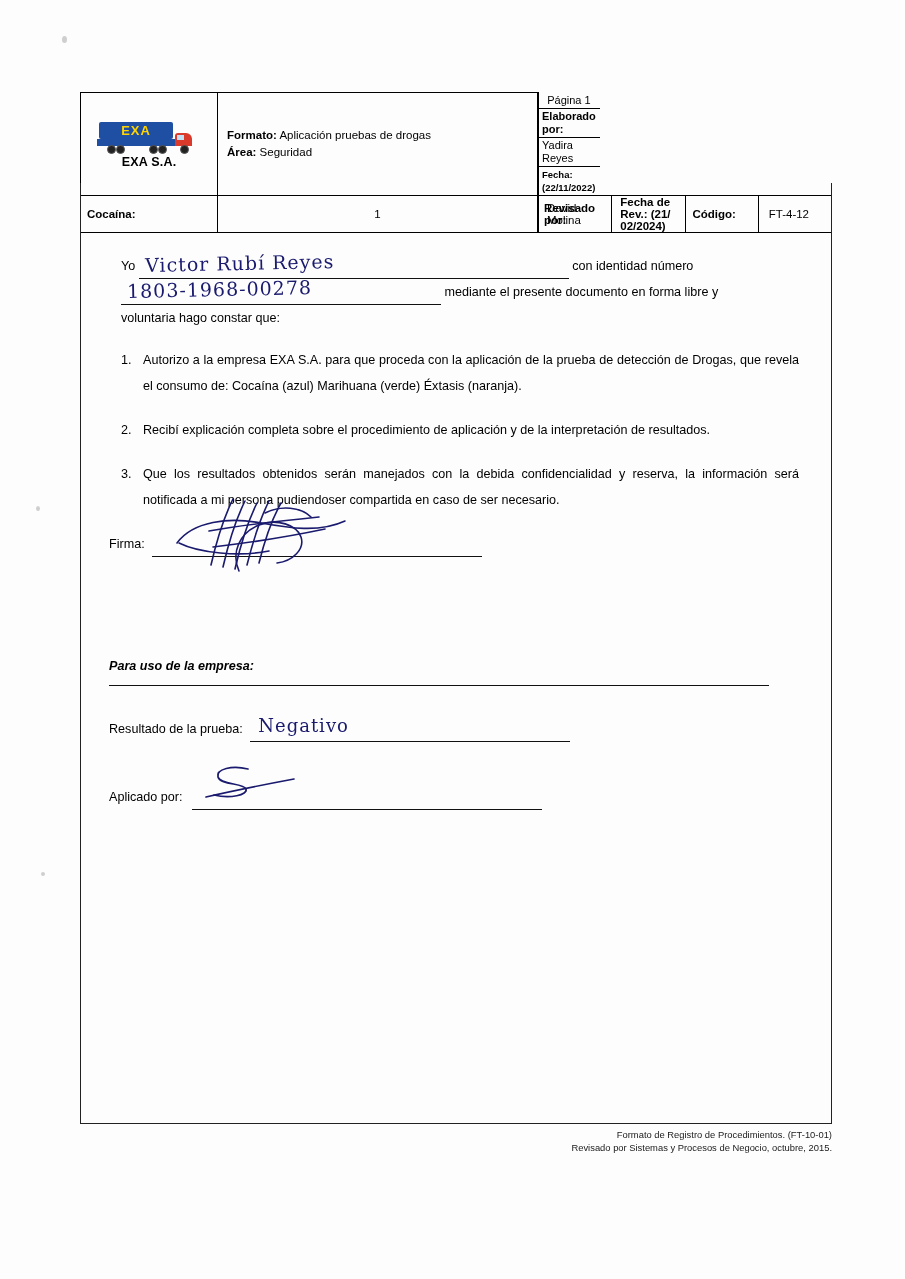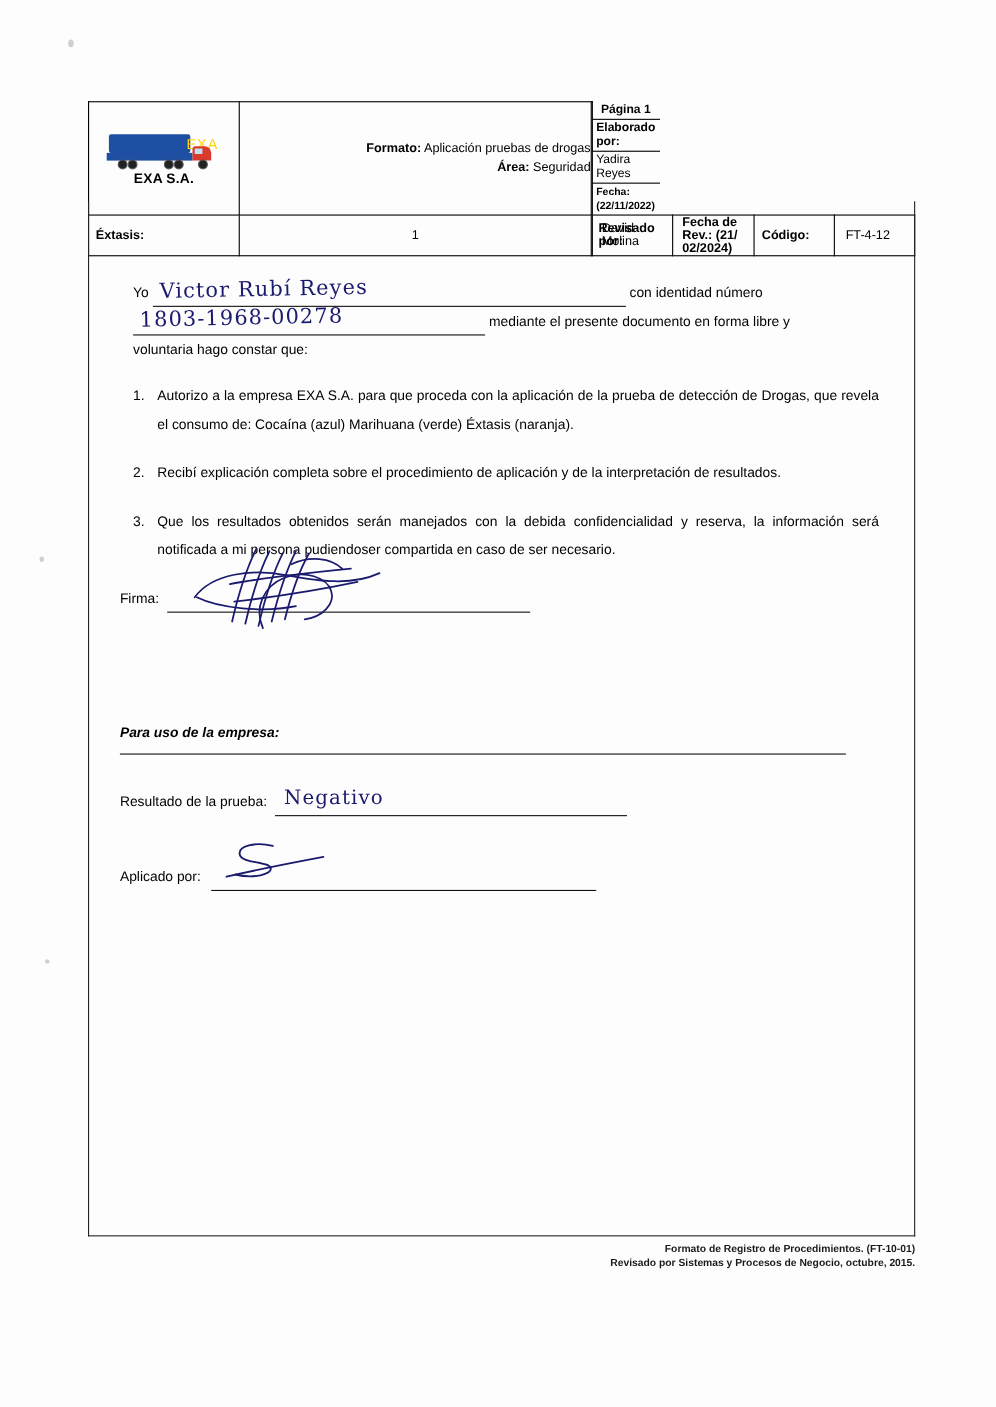--- a/index.html
+++ b/index.html
@@ -59,25 +59,24 @@
     background: #1f4fa3;
     border-radius: 2px;
   }
   .logo-text {
     position: absolute;
     left: 14px; top: 2px;
     width: 74px; height: 17px;
     line-height: 17px;
     text-align: center;
     color: #ffd400;
-    font-weight: normal;
+    font-weight: bold;
     font-size: 13px;
     letter-spacing: 1px;
     font-family: "Liberation Sans", sans-serif;
-    padding-left: 48px;
   }
   .truck-body {
     position: absolute;
     left: 12px; top: 19px;
     width: 78px; height: 7px;
     background: #1f4fa3;
   }
   .truck-cab {
     position: absolute;
     left: 90px; top: 13px;
@@ -108,21 +107,20 @@
   .w5 { left: 95px; }
   .company-name {
     font-weight: bold;
     font-size: 12.5px;
     letter-spacing: .2px;
     margin-top: 3px;
   }
   .mid-cell {
     padding: 5px 0 5px 9px !important;
     width: 310px;
-    text-align: right;
   }
   .mid-line {
     font-size: 11.5px;
     line-height: 17px;
   }
   .mid-line b { font-weight: bold; }
   .right-cell {
     width: 0;
     padding: 0 !important;
   }
@@ -131,21 +129,21 @@
     width: 100%;
   }
   table.inner td {
     border: 0;
     border-bottom: 1px solid #000;
     font-size: 11px;
     padding: 1px 4px;
     line-height: 13px;
   }
   table.inner tr:last-child td { border-bottom: 0; }
-  .pg { font-weight: bold; text-align: center; }
+  .pg { font-weight: normal; text-align: center; }
   .elab { font-weight: bold; }
   .fch { font-weight: bold; font-size: 10.5px; }
   .fch span { font-weight: bold; font-size: 9.5px; }
 
   
   .row2 td { height: 20px; font-size: 11.5px; }
   .c-rev { width: 75px; font-weight: bold; padding-left: 6px !important; }
   .c-revnum { width: 60px; text-align: center; }
   .c-revby { width: 98px; font-weight: bold; padding-left: 6px !important; }
   .c-revname { width: 112px; padding-left: 8px !important; font-size: 11px; }
@@ -296,21 +294,21 @@
     height: 42px;
   }
   
   .footer {
     position: absolute;
     left: 80px;
     top: 1128px;
     width: 752px;
     text-align: right;
     font-size: 9.4px;
-    font-weight: bold;
+    font-weight: normal;
     line-height: 13px;
     color: #1a1a1a;
     padding-right: 36px;
   }
   .speck {
     position: absolute;
     background: #cfcfcf;
     border-radius: 50%;
   }
 </style>
@@ -367,21 +365,21 @@
               <td class="fch">
                 <span>Fecha:</span>
                 <span>(22/11/2022)</span>
               </td>
             </tr>
           </tbody>
               </table>
         </td>
       </tr>
       <tr class="row2">
-        <td class="c-rev">Éxtasis:</td>
+        <td class="c-rev">Cocaína:</td>
         <td class="c-revnum">1</td>
         <td class="c-revby" colspan="1">Revisado por:</td>
         <td class="c-revname">David Molina</td>
         <td class="c-fecharev">
           <span>Fecha de Rev.:</span>
           <span>(21/ 02/2024)</span>
         </td>
         <td class="c-cod">Código:</td>
         <td class="c-codval">FT-4-12</td>
       </tr>

